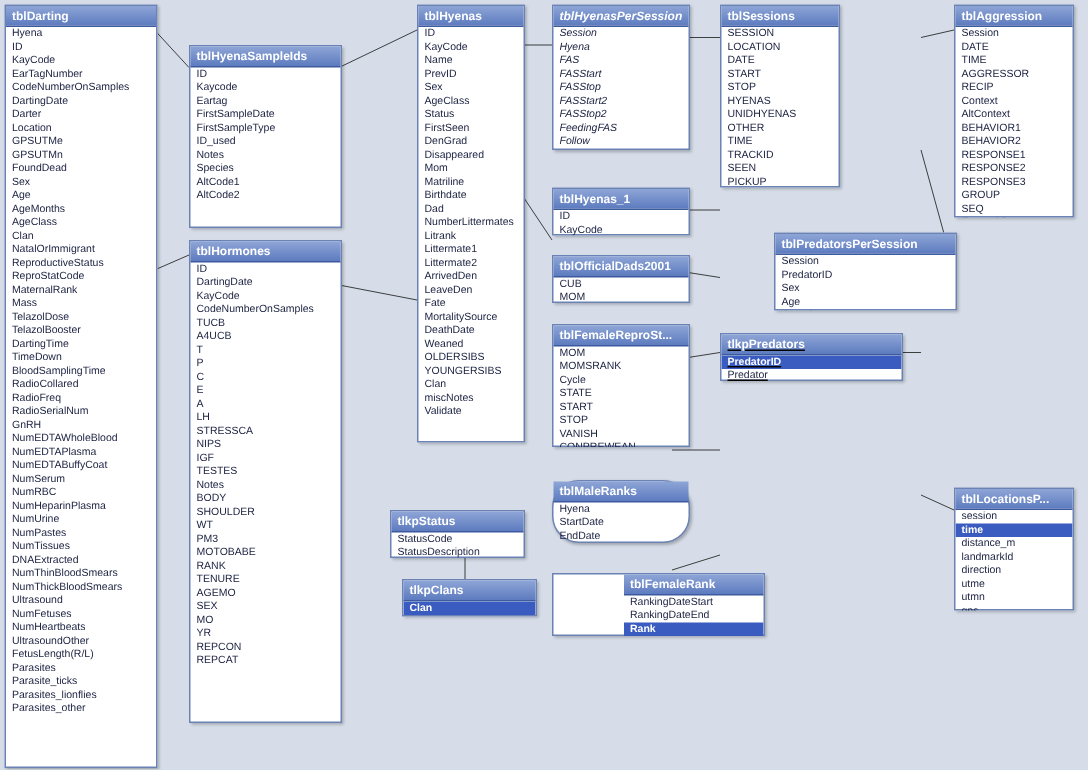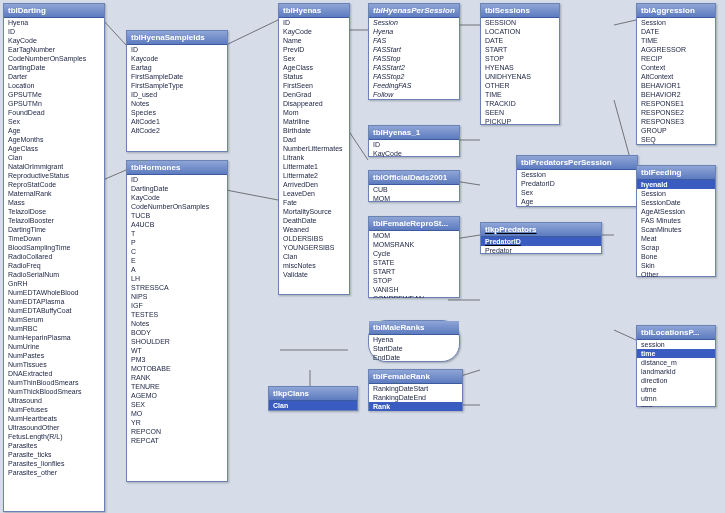--- a/index.html
+++ b/index.html
@@ -177,20 +177,27 @@
         <div class="row">MortalitySource</div>
         <div class="row">DeathDate</div>
         <div class="row">Weaned</div>
         <div class="row">OLDERSIBS</div>
         <div class="row">YOUNGERSIBS</div>
         <div class="row">Clan</div>
         <div class="row">miscNotes</div>
         <div class="row">Validate</div>
       </div>
     </div>
+    <div class="tbl" style="left: 260px; top: 340px; width: 88px; height: 30px;">
+      <div class="hdr">tlkpStatus</div>
+      <div class="body" style="height: 17px;">
+        <div class="row">StatusCode</div>
+        <div class="row">StatusDescription</div>
+      </div>
+    </div>
     <div class="tbl" style="left: 244px; top: 386px; width: 88px; height: 23px; margin-left: 24px;">
       <div class="hdr">tlkpClans</div>
       <div class="body" style="height: 10px;">
         <div class="row sel">Clan</div>
       </div>
     </div>
     <div class="tbl" style="left: 368px; top: 3px; width: 90px; height: 95px; font-style: italic;">
       <div class="hdr">tblHyenasPerSession</div>
       <div class="body" style="height: 82px;">
         <div class="row">Session</div>
@@ -232,21 +239,21 @@
       </div>
     </div>
     <div class="tbl" style="left: 368px; top: 320px; width: 90px; height: 40px; border-radius: 18px;">
       <div class="hdr">tblMaleRanks</div>
       <div class="body" style="height: 27px;">
         <div class="row">Hyena</div>
         <div class="row">StartDate</div>
         <div class="row">EndDate</div>
       </div>
     </div>
-    <div class="tbl" style="left: 368px; top: 369px; width: 93px; height: 40px;">
+    <div class="tbl" style="left: 368px; top: 382px; width: 93px; height: 40px; padding-left: 47px;">
       <div class="hdr">tblFemaleRank</div>
       <div class="body" style="height: 27px;">
         <div class="row">RankingDateStart</div>
         <div class="row">RankingDateEnd</div>
         <div class="row sel">Rank</div>
       </div>
     </div>
     <div class="tbl" style="left: 480px; top: 3px; width: 78px; height: 120px;">
       <div class="hdr">tblSessions</div>
       <div class="body" style="height: 107px;">
@@ -294,36 +301,20 @@
         <div class="row">BEHAVIOR1</div>
         <div class="row">BEHAVIOR2</div>
         <div class="row">RESPONSE1</div>
         <div class="row">RESPONSE2</div>
         <div class="row">RESPONSE3</div>
         <div class="row">GROUP</div>
         <div class="row">SEQ</div>
         <div class="row">Entered By</div>
       </div>
     </div>
-    <div class="tbl" style="left: 636px; top: 165px; width: 78px; height: 110px;">
-      <div class="hdr">tblFeeding</div>
-      <div class="body" style="height: 97px;">
-        <div class="row sel">hyenaId</div>
-        <div class="row">Session</div>
-        <div class="row">SessionDate</div>
-        <div class="row">AgeAtSession</div>
-        <div class="row">FAS Minutes</div>
-        <div class="row">ScanMinutes</div>
-        <div class="row">Meat</div>
-        <div class="row">Scrap</div>
-        <div class="row">Bone</div>
-        <div class="row">Skin</div>
-        <div class="row">Other</div>
-      </div>
-    </div>
     <div class="tbl" style="left: 636px; top: 325px; width: 78px; height: 80px;">
       <div class="hdr">tblLocationsP...</div>
       <div class="body" style="height: 67px;">
         <div class="row">session</div>
         <div class="row sel">time</div>
         <div class="row">distance_m</div>
         <div class="row">landmarkId</div>
         <div class="row">direction</div>
         <div class="row">utme</div>
         <div class="row">utmn</div>

